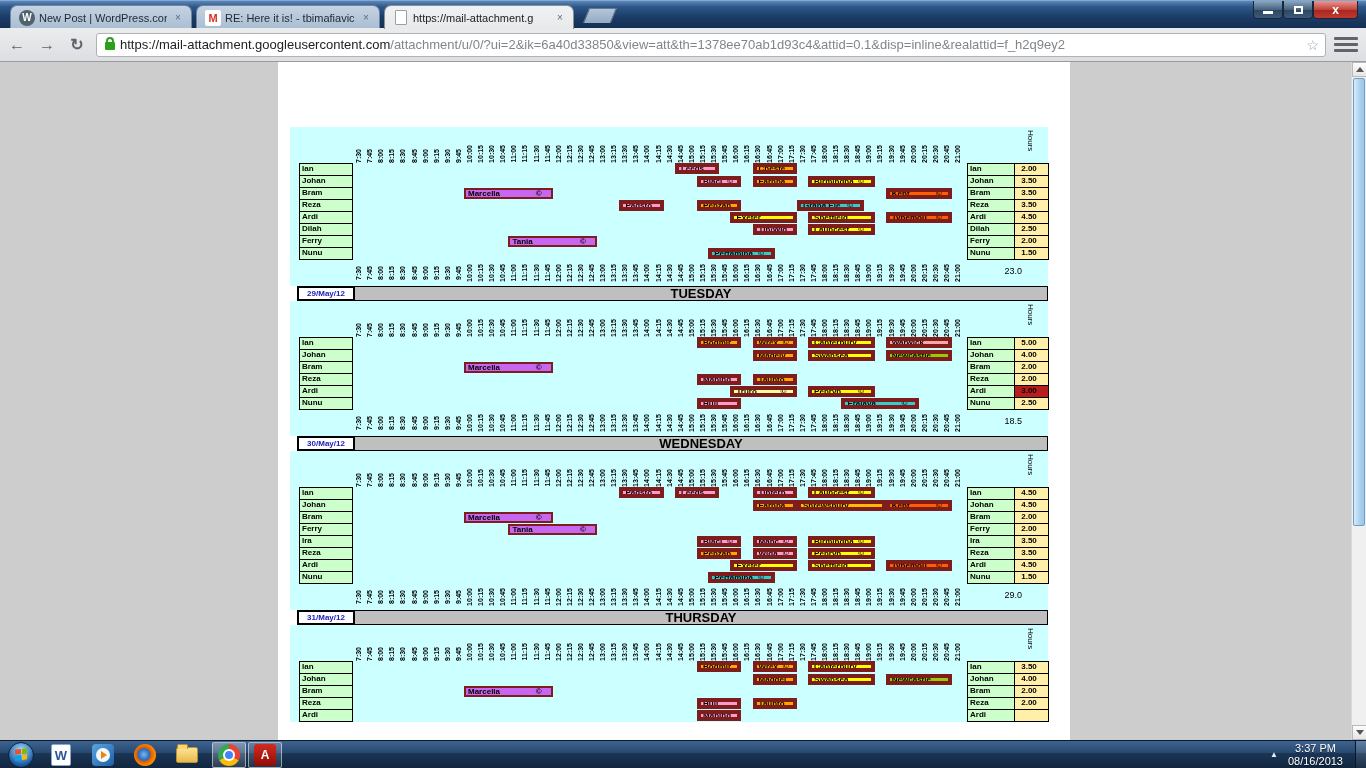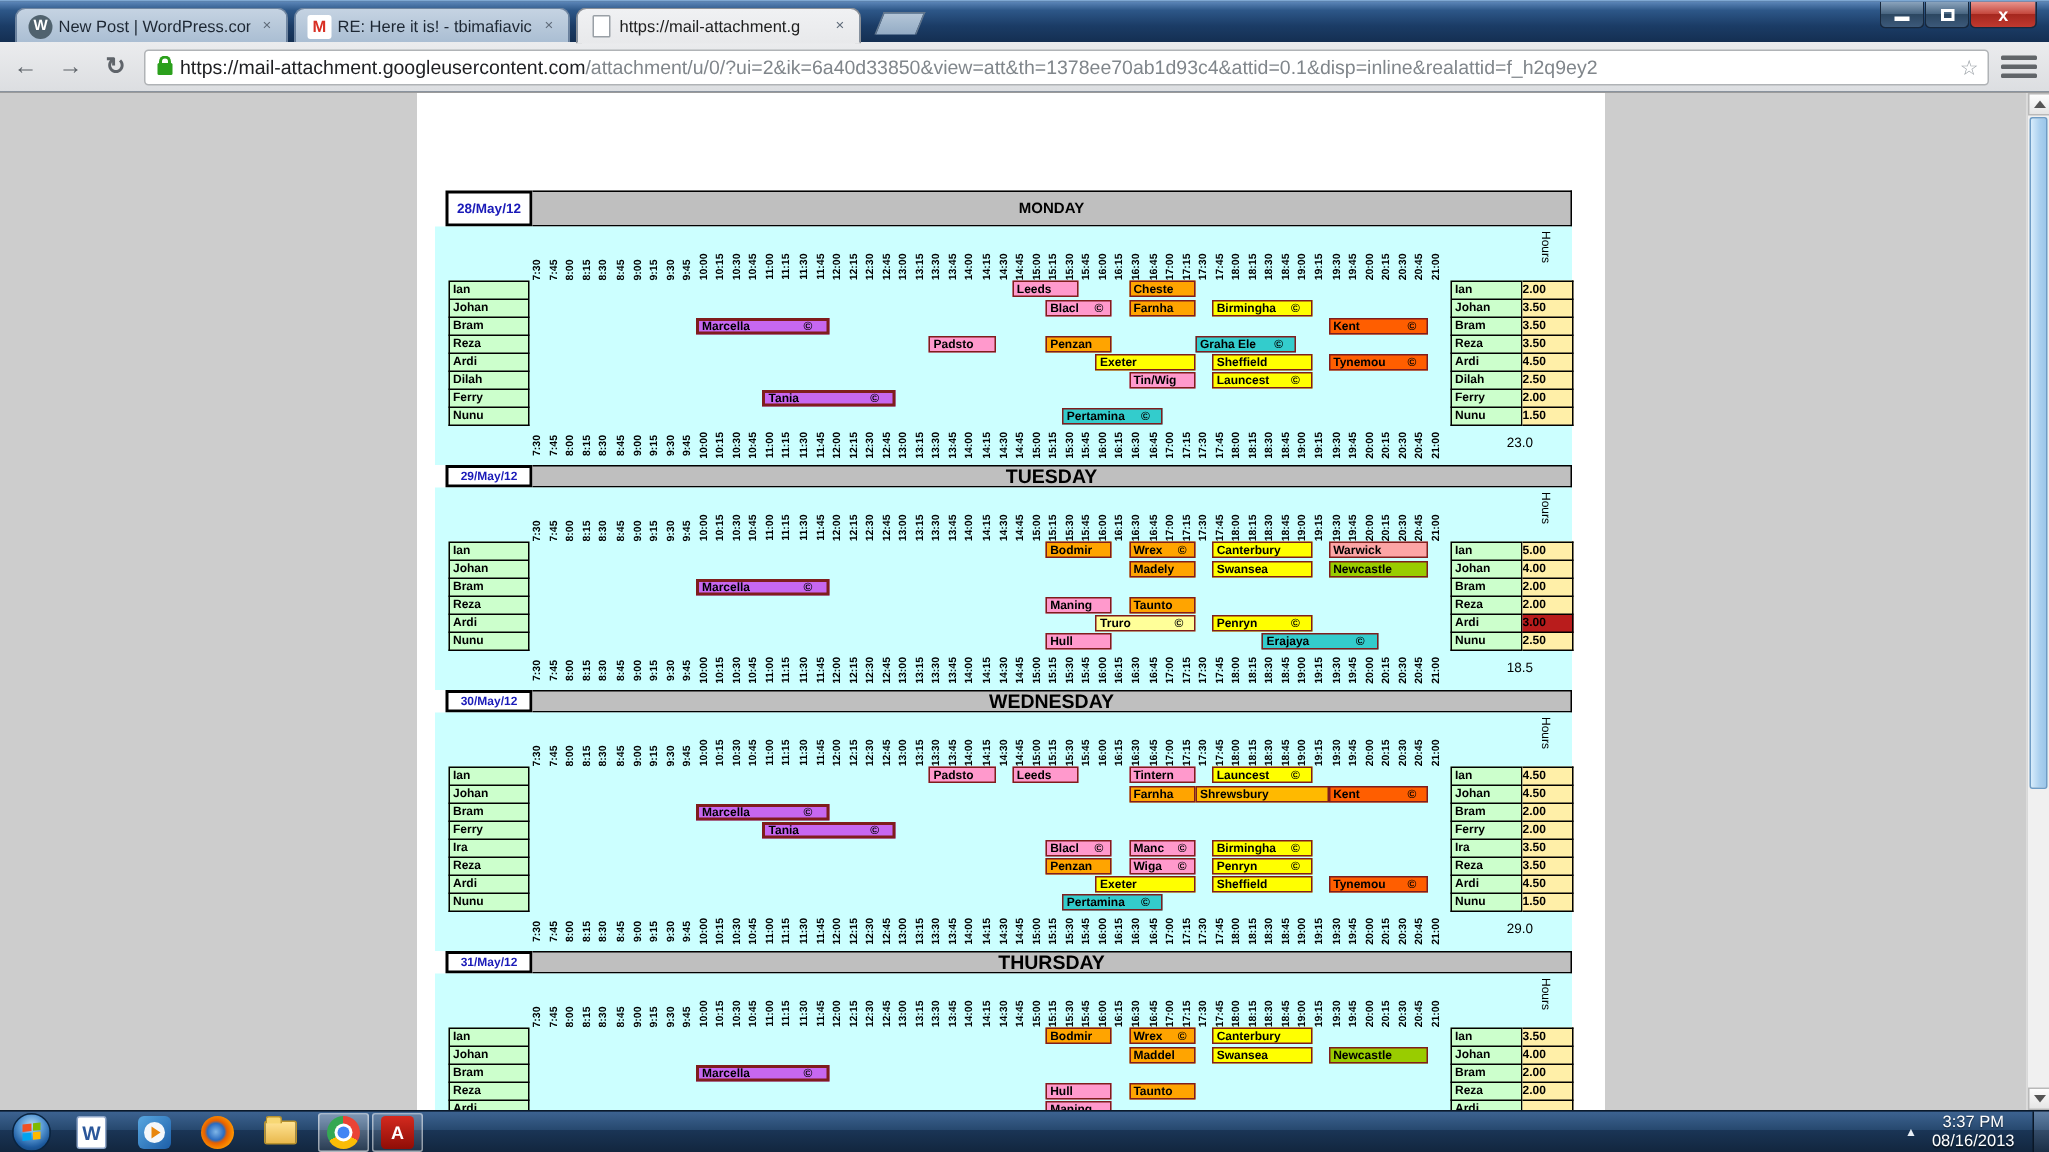--- a/index.html
+++ b/index.html
@@ -74,22 +74,22 @@
   .total { position:absolute; right:26px; top:6px; font-size:9px; color:#000; }
 
   .srow { display:flex; padding-left:9px; height:12px; position:relative; }
   .nl,.nr,.hc { border:1px solid #000; border-top:none; font-weight:bold; font-size:8px; line-height:10px;
     overflow:hidden; white-space:nowrap; flex:0 0 auto; }
   .srow.first .nl,.srow.first .nr,.srow.first .hc { border-top:1px solid #000; }
   .srow.first { height:13px; }
   .nl { width:54px; background:#CCFFCC; padding-left:2px; }
   .gantt { position:relative; width:611px; flex:0 0 auto; }
   .nr { width:48px; background:#CCFFCC; padding-left:2px; margin-left:3px; }
-  .hc { width:34px; background:#FFEFA8; border-left:none; text-align:left; padding-right:5px; }
-  .blk { position:absolute; top:0px; height:11px; border:1px solid #7f1d1d; display:flex; align-items:center;
+  .hc { width:34px; background:#FFEFA8; border-left:none; text-align:center; padding-right:5px; }
+  .blk { position:absolute; top:0px; height:11px; border:4px solid #7f1d1d; display:flex; align-items:center;
     font-weight:bold; font-size:8px; line-height:9px; padding:0 1px 0 2px; overflow:hidden; white-space:nowrap; color:#000; }
   .blk.em { border-width:2px; }
   .blk .mk { margin-left:auto; padding-right:10%; }
 
   
   .scrollbar { position:absolute; right:0; top:0; bottom:0; width:15px; background:#f0f0f0; border-left:1px solid #d9d9d9; }
   .sbtn { position:absolute; left:0; width:15px; height:15px; background:linear-gradient(180deg,#fdfdfd,#e5e5e5);
     border:1px solid #b9b9b9; display:flex; align-items:center; justify-content:center; }
   .sbtn.up { top:0; } .sbtn.down { bottom:0; }
   .tri-up { width:0; height:0; border-left:4px solid transparent; border-right:4px solid transparent; border-bottom:5px solid #555; }
@@ -183,24 +183,20 @@
       <i></i>
       <i></i>
       <i></i>
     </div>
 </div>
 
 <div class="content">
   <div class="page">
     <div id="sheet">
         <div class="day-section">
-          <div class="day-header big">
-            <div class="date-cell" style="color: rgb(26, 26, 184);">28/May/12</div>
-            <div class="day-title" style="background: rgb(191, 191, 191);">MONDAY</div>
-          </div>
           <div class="band" style="background: rgb(204, 255, 255);">
             <span class="hours-rot">Hours</span>
             <div class="ruler">
               <div class="tl">
                 <span class="rot">7:30</span>
               </div>
               <div class="tl">
                 <span class="rot">7:45</span>
               </div>
               <div class="tl">

